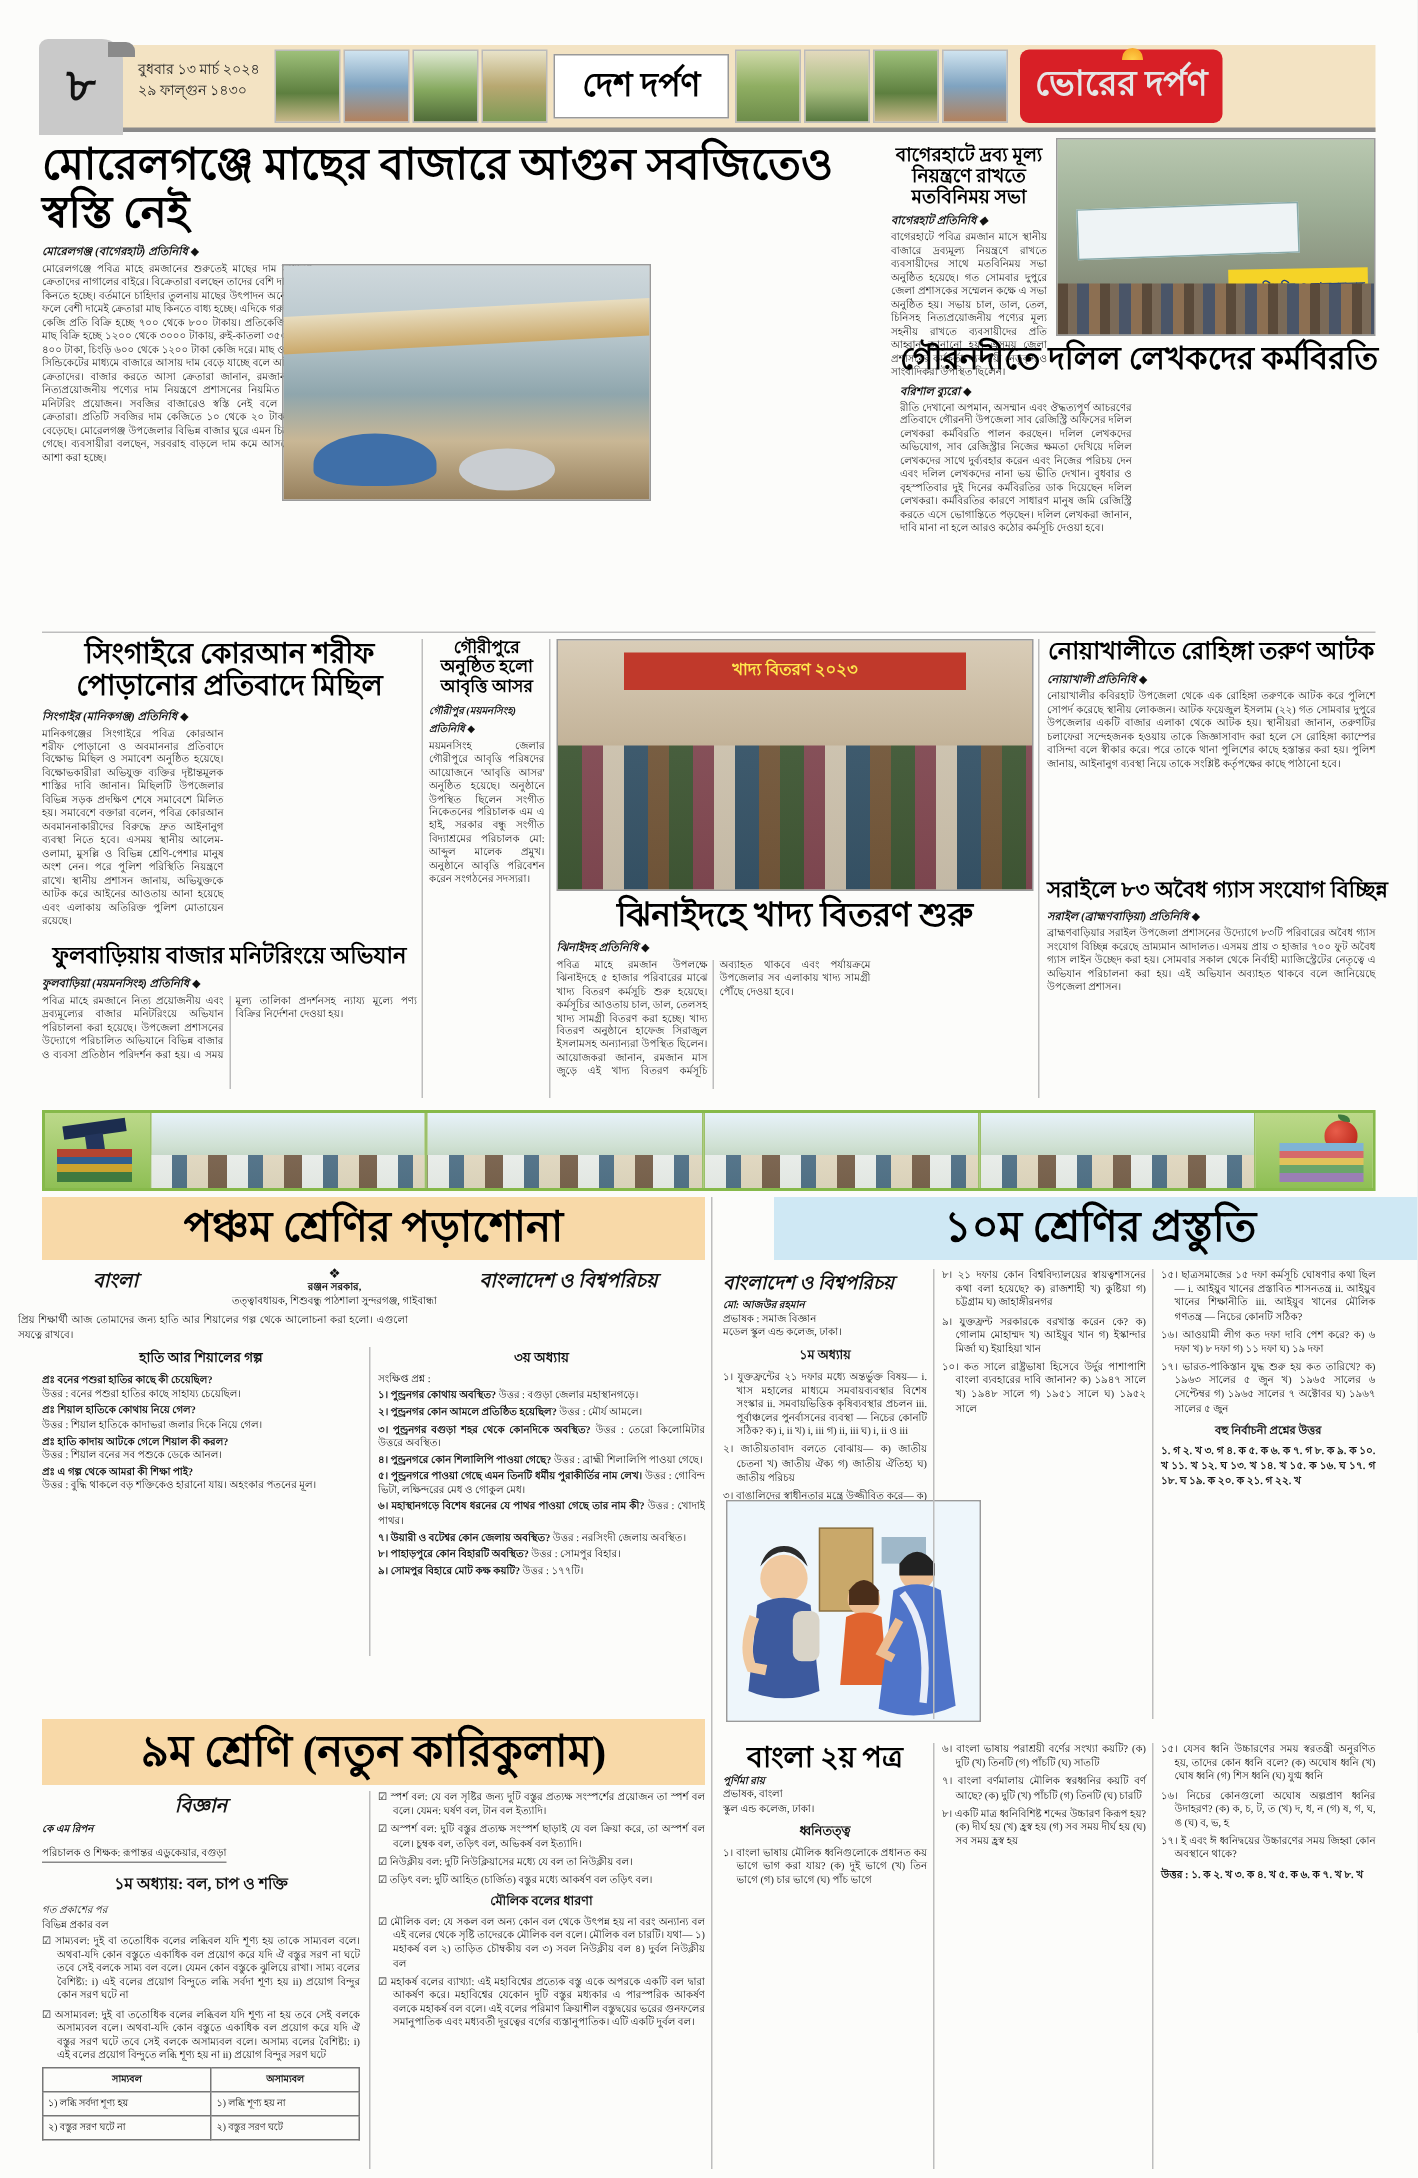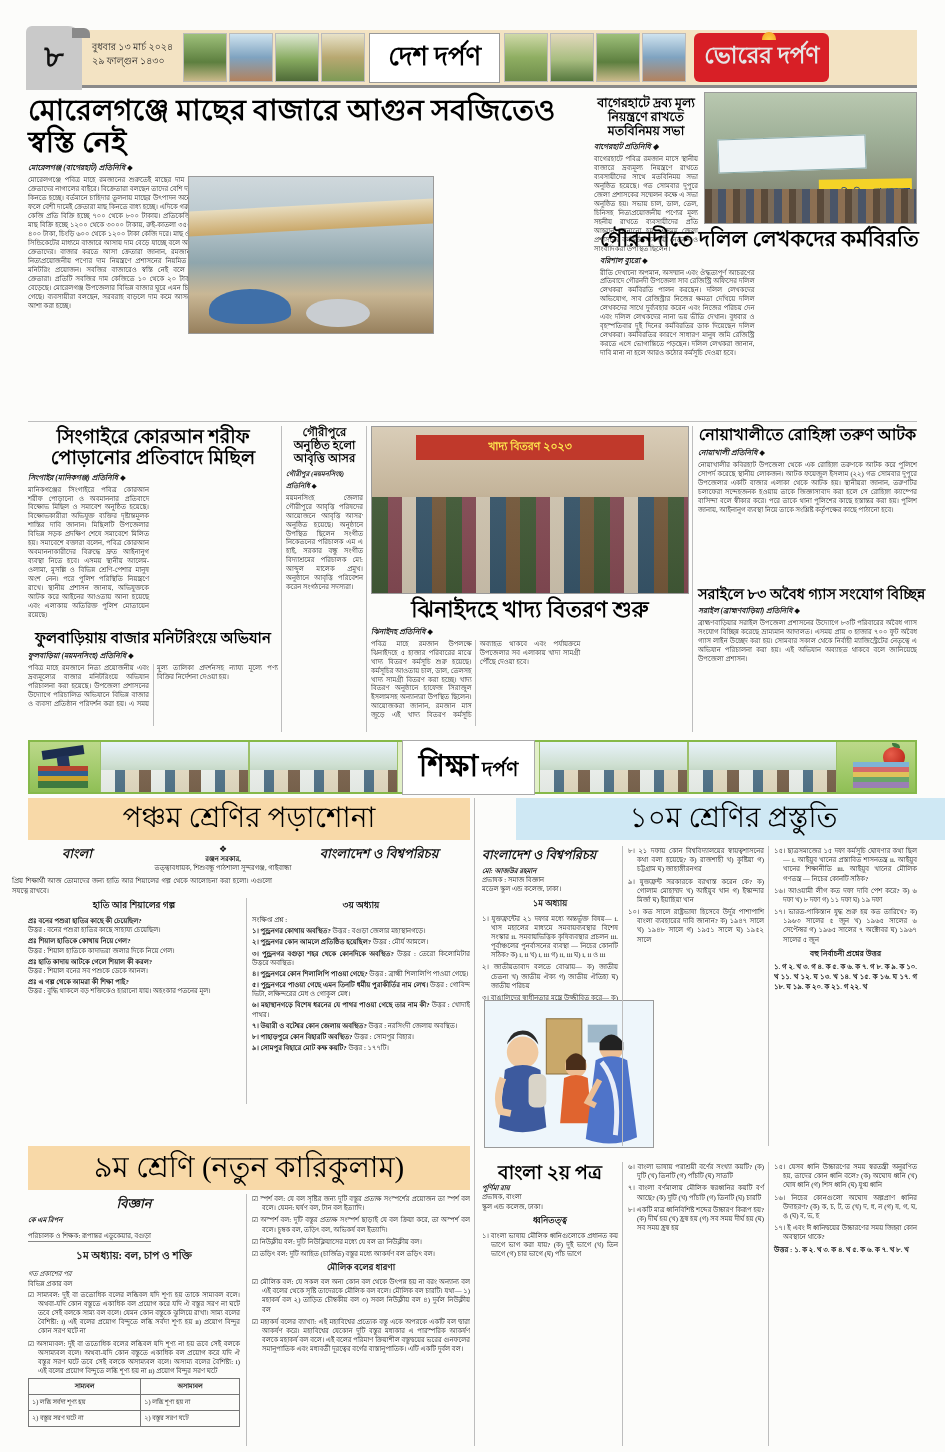--- a/index.html
+++ b/index.html
@@ -13,21 +13,21 @@
   .pagenum{font-size:30px;font-weight:bold;color:#111;}
   .datebox{margin-left:62px;padding:10px 6px 0 2px;font-size:9.5px;line-height:1.5;color:#222;white-space:nowrap;}
   .thumbs{display:flex;gap:2px;padding:3px 4px;align-items:stretch;}
   .thumb{width:44px;border:1px solid #bbb;}
   .t1{background:linear-gradient(180deg,#9ec07a,#5d7f3f 60%,#c9b98a);}
   .t2{background:linear-gradient(180deg,#cfe3ef,#7fa3c0 50%,#b3825e);}
   .t3{background:linear-gradient(180deg,#dfe9d2,#86a95f 55%,#4f6b38);}
   .t4{background:linear-gradient(180deg,#e8e2c8,#b8a871 50%,#7d9a55);}
   .t5{background:linear-gradient(180deg,#cfd9a8,#8fae62 50%,#6d8c4a);}
   .t6{background:linear-gradient(180deg,#e3d9bd,#a8bd80 55%,#57793f);}
-  .masthead{align-self:center;background:#fff;border:1px solid #999;padding:2px 18px;font-size:26px;font-weight:bold;color:#000;white-space:nowrap;}
+  .masthead{align-self:center;background:#fff;border:1px solid #999;padding:2px 18px;font-size:22px;font-weight:bold;color:#000;white-space:nowrap;}
   .brandbox{align-self:center;margin-left:4px;background:#d81f26;border-radius:6px;padding:4px 10px 6px 10px;position:relative;white-space:nowrap;}
   .brandbox .sun{position:absolute;left:50%;top:-1px;width:14px;height:8px;border-radius:8px 8px 0 0;background:radial-gradient(circle at 50% 100%,#ffd24a,#f59b1e);}
   .brand-text{color:#e5e5e5;font-size:23px;font-weight:bold;}
   
   .art{position:absolute;color:#111;}
   .hl{font-weight:bold;color:#000;line-height:1.12;}
   .byline{font-size:7.5px;font-weight:bold;font-style:italic;margin:3px 0 2px 0;}
   .body{font-size:6.8px;line-height:1.32;text-align:justify;color:#222;}
   .cols2{column-count:2;column-gap:8px;column-rule:1px solid #bdbdbd;}
   .cols3{column-count:3;column-gap:8px;column-rule:1px solid #bdbdbd;}
@@ -55,21 +55,21 @@
   .cap{position:absolute;left:12px;top:6px;width:42px;height:9px;background:#1c2d4e;transform:rotate(-8deg);}
   .cap:after{content:"";position:absolute;left:14px;top:8px;width:12px;height:12px;background:#23355c;}
   .bookstack{position:absolute;left:8px;bottom:4px;width:50px;height:22px;background:repeating-linear-gradient(180deg,#b4452f 0 5px,#2f5f8f 5px 10px,#caa32e 10px 15px,#3f7a3f 15px 22px);}
   .apple-books{width:78px;background:linear-gradient(180deg,#bcd98a,#8fbf55);position:relative;}
   .apple{position:absolute;right:10px;top:5px;width:22px;height:20px;background:radial-gradient(circle at 35% 35%,#e85d4a,#b31e12);border-radius:50% 50% 46% 46%;}
   .apple:after{content:"";position:absolute;left:9px;top:-4px;width:8px;height:5px;background:#3f7a3f;border-radius:0 80% 0 80%;}
   .bookstack2{position:absolute;right:6px;bottom:4px;width:56px;height:26px;background:repeating-linear-gradient(180deg,#7fb3d5 0 5px,#d56a6a 5px 10px,#e0c25a 10px 15px,#6aa56a 15px 20px,#9a7fb5 20px 26px);}
   .stu{flex:1;border-left:1px solid #9cc06a;border-right:1px solid #9cc06a;background:linear-gradient(180deg,#e7f2fa 0%,#cfe0d2 45%,#9fb9a0 100%);position:relative;}
   .stu:after{content:"";position:absolute;left:0;bottom:0;width:100%;height:44%;background:repeating-linear-gradient(90deg,#f2f2f2 0 14px,#3b5d7c 14px 24px,#e8d8c0 24px 38px,#6b4a35 38px 50px);opacity:.8;}
   
-  .sec-banner{position:absolute;background:#f8d9a8;display:flex;align-items:center;justify-content:center;font-weight:normal;color:#000;text-align:right;}
+  .sec-banner{position:absolute;background:#f8d9a8;display:flex;align-items:center;justify-content:center;font-weight:bold;color:#000;text-align:right;}
   .sec-banner.blue{background:#cfe8f4;}
   .subhead{font-weight:bold;font-style:italic;}
   .meta{font-size:6.8px;font-weight:bold;line-height:1.35;}
   .chapter{font-weight:bold;text-align:center;}
   .qa{font-size:6.8px;line-height:1.35;text-align:justify;}
   .qa .qa-item{margin-bottom:2px;}
   .qa .q{font-weight:bold;}
   .mcq{font-size:6.8px;line-height:1.35;text-align:justify;}
   .mcq .mcq-item{margin-bottom:3px;padding-left:9px;text-indent:-9px;}
   .chk{font-size:6.8px;line-height:1.35;text-align:justify;}
@@ -193,24 +193,20 @@
     <div class="body">ব্রাহ্মণবাড়িয়ার সরাইল উপজেলা প্রশাসনের উদ্যোগে ৮৩টি পরিবারের অবৈধ গ্যাস সংযোগ বিচ্ছিন্ন করেছে ভ্রাম্যমান আদালত। এসময় প্রায় ৩ হাজার ৭০০ ফুট অবৈধ গ্যাস লাইন উচ্ছেদ করা হয়। সোমবার সকাল থেকে নির্বাহী ম্যাজিস্ট্রেটের নেতৃত্বে এ অভিযান পরিচালনা করা হয়। এই অভিযান অব্যাহত থাকবে বলে জানিয়েছে উপজেলা প্রশাসন।</div>
   </section>
 
   <div class="edu-strip">
     <div class="cap-books">
       <div class="cap"></div>
       <div class="bookstack"></div>
     </div>
     <div class="stu"></div>
     <div class="stu"></div>
-    <div class="edu-title">
-      <span class="big">শিক্ষা</span>
-      <span class="small">দর্পণ</span>
-    </div>
     <div class="stu"></div>
     <div class="stu"></div>
     <div class="apple-books">
       <div class="apple"></div>
       <div class="bookstack2"></div>
     </div>
   </div>
 
   <div class="vline" style="left:474px;top:798px;height:648px;"></div>
 

